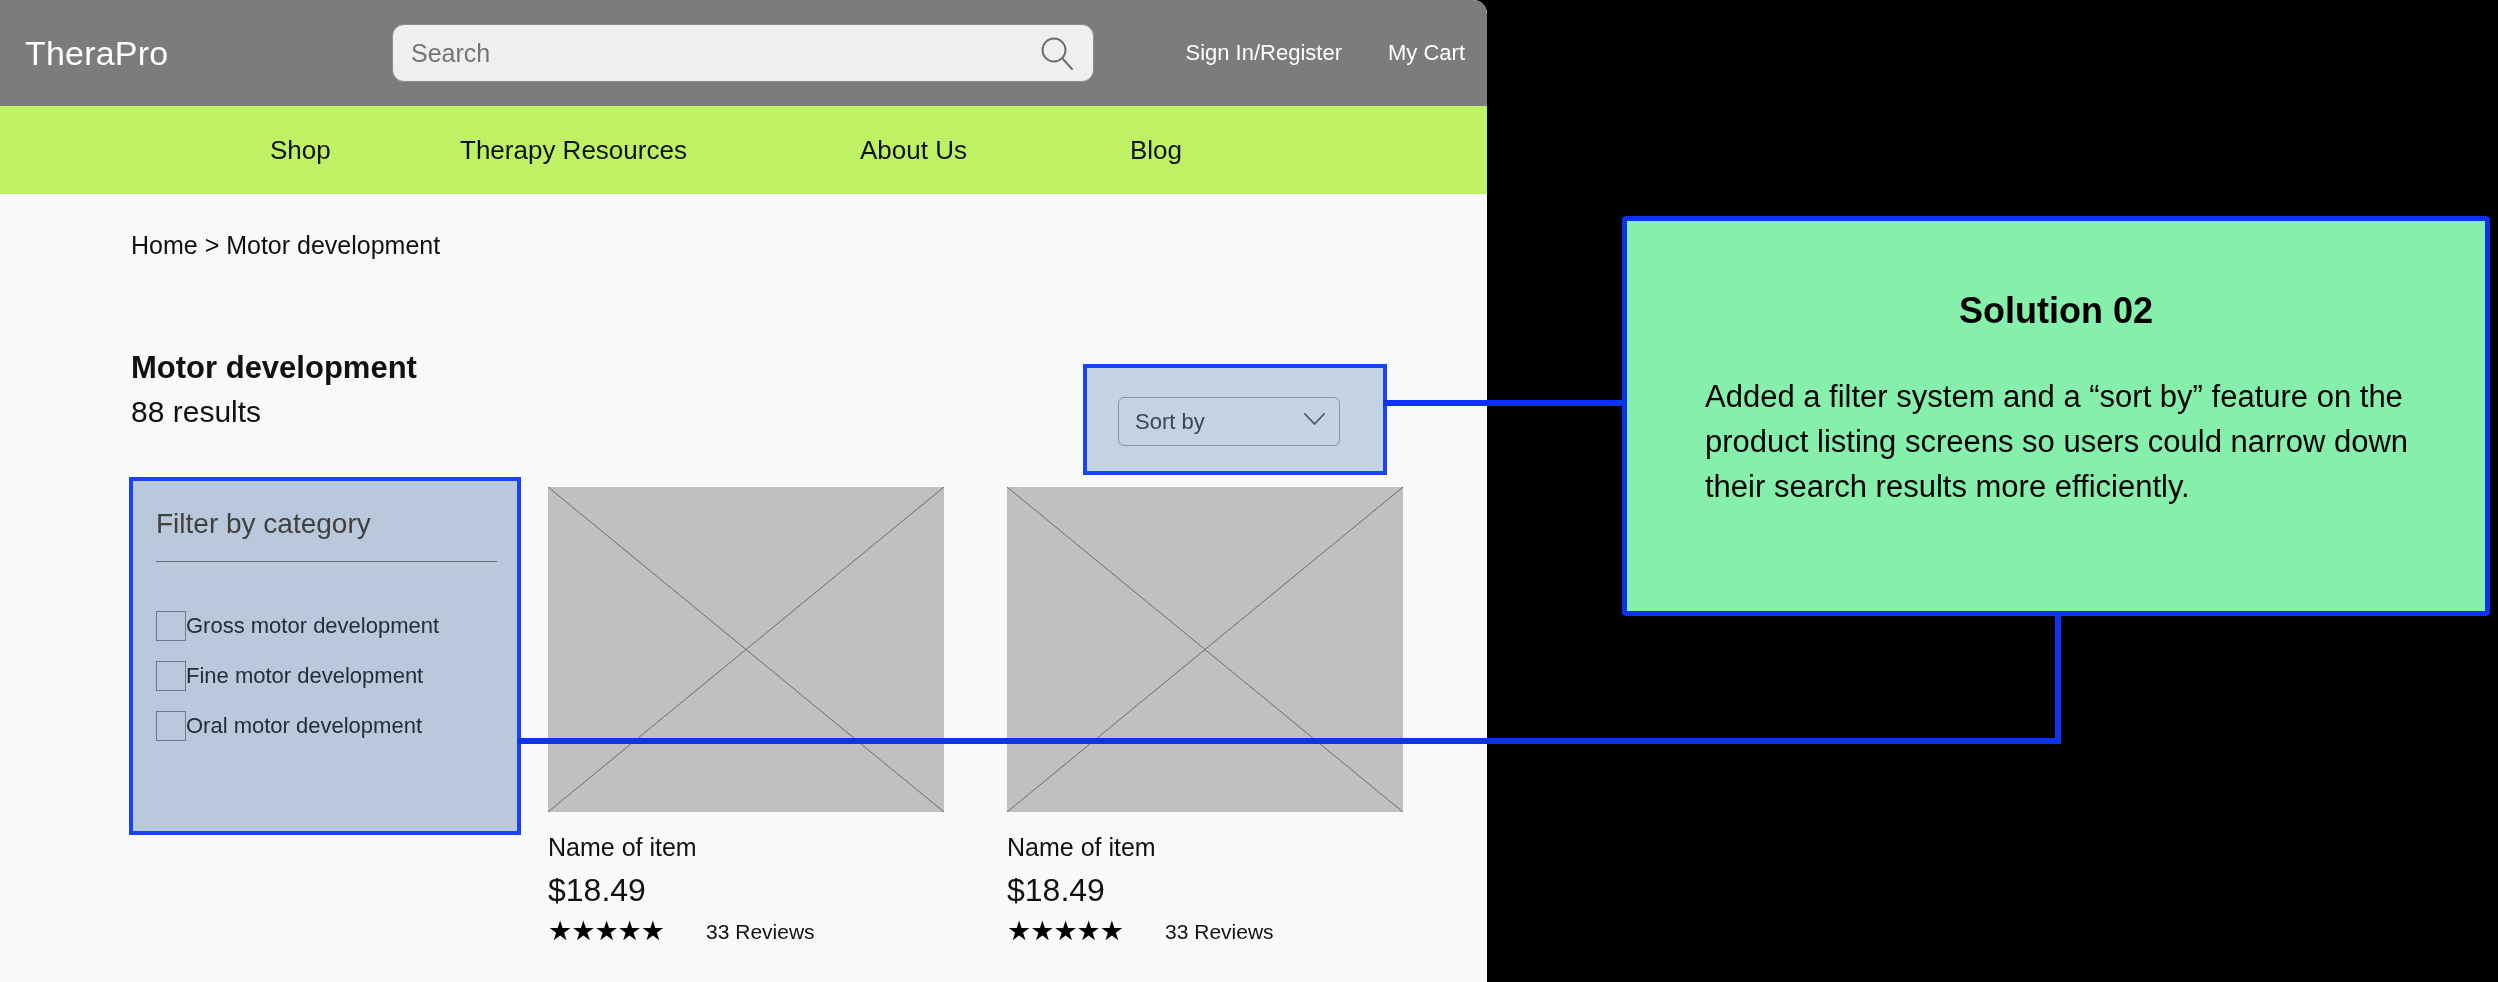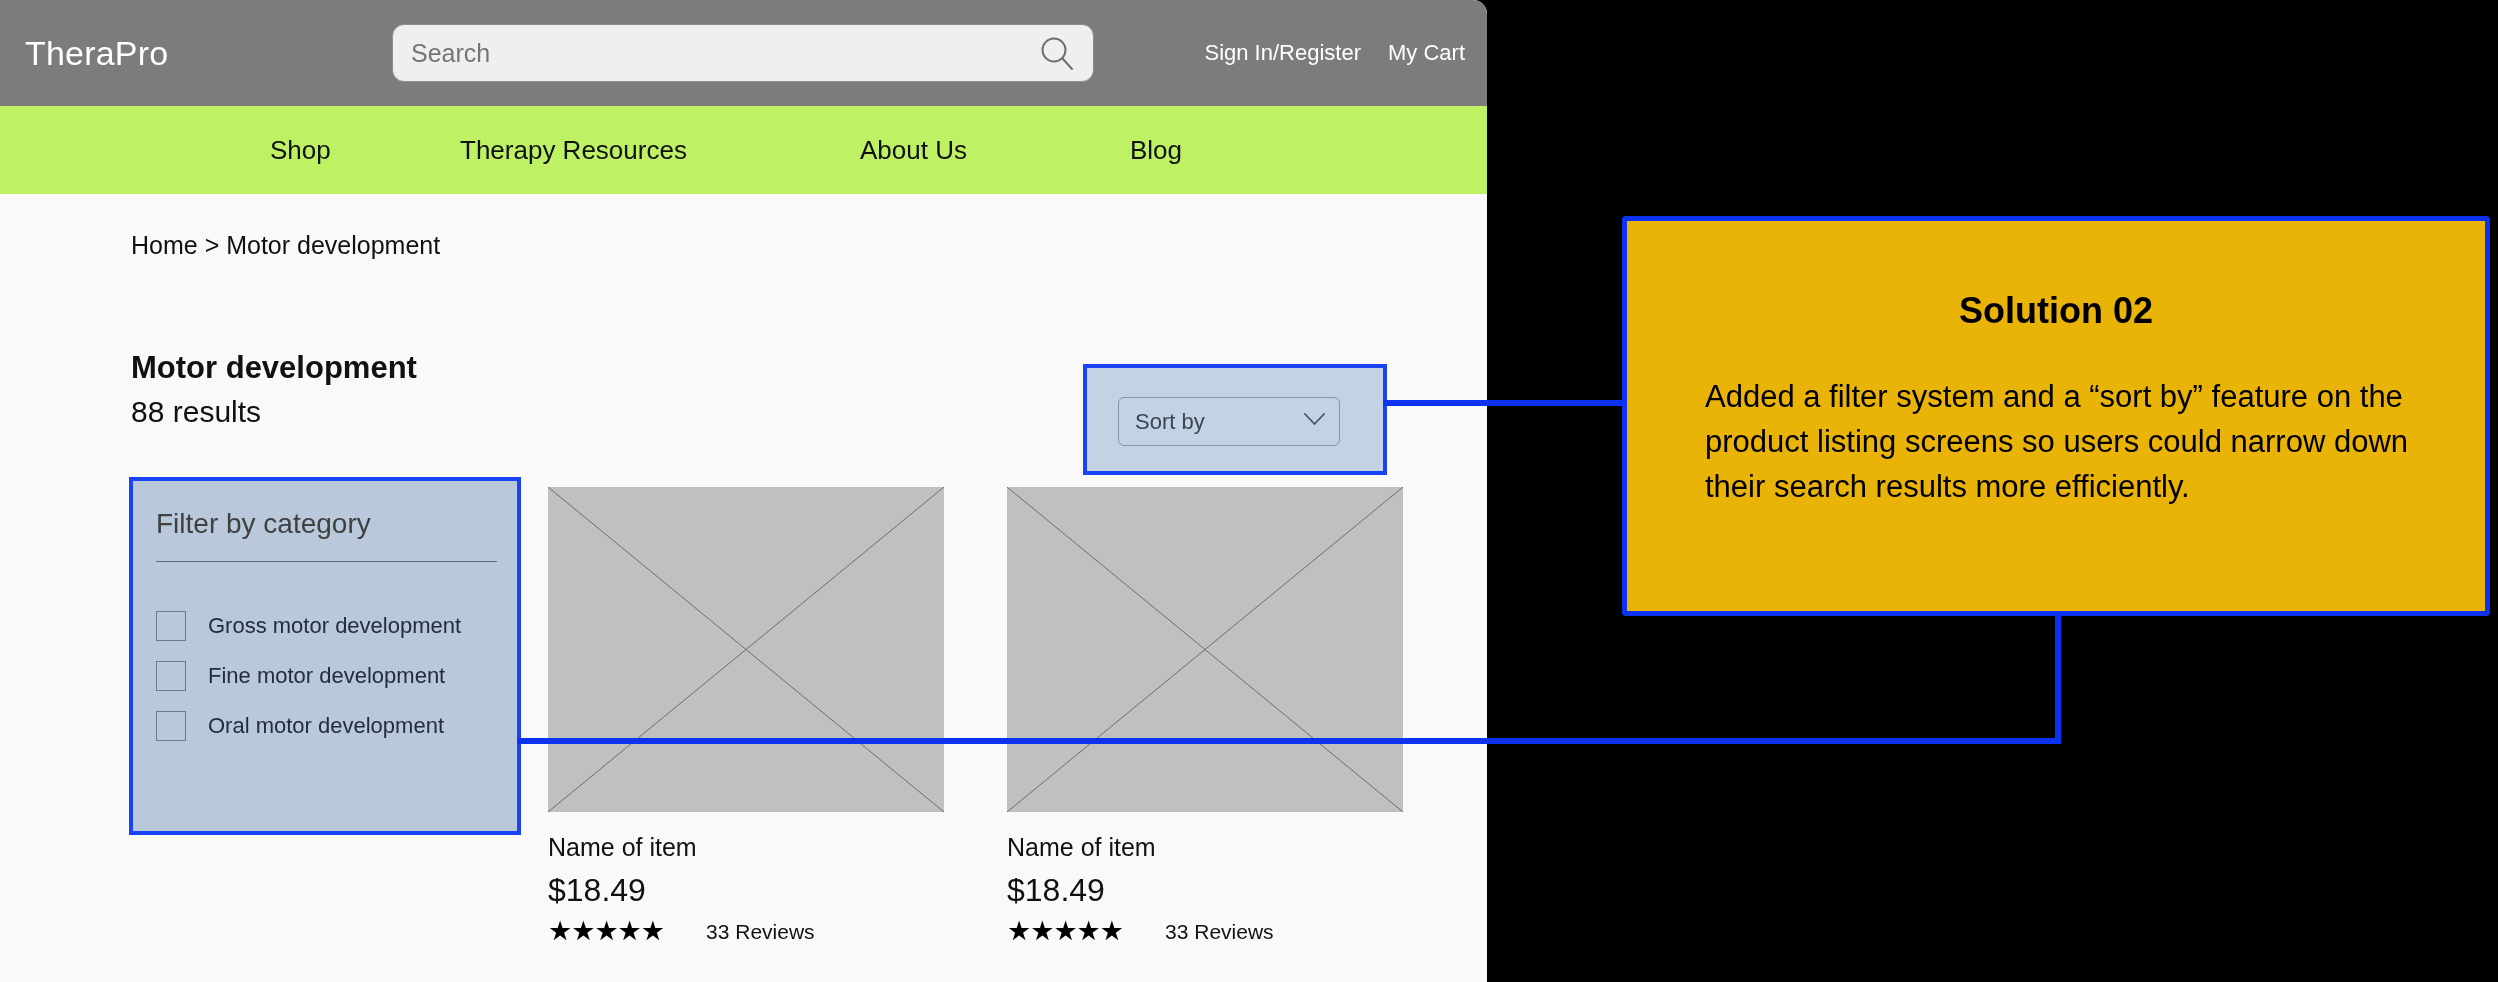--- a/index.html
+++ b/index.html
@@ -77,21 +77,21 @@
     top: 11px;
     width: 36px;
     height: 36px;
   }
   #header-links {
     position: absolute;
     right: 22px;
     top: 40px;
     display: flex;
     align-items: center;
-    gap: 27px;
+    gap: 46px;
   }
   .header-link {
     color: #ffffff;
     font-size: 22px;
     line-height: 26px;
     white-space: nowrap;
   }
 
   
   #nav-bar {
@@ -181,21 +181,20 @@
   #filter-options {
     position: absolute;
     left: 23px;
     top: 120px;
     width: 345px;
   }
   .filter-option {
     display: flex;
     align-items: center;
     height: 50px;
-    gap: 22px;
   }
   .filter-checkbox {
     width: 30px;
     height: 30px;
     border: 1px solid #6d7a8b;
     background: #b9c9db;
     box-sizing: border-box;
     flex: 0 0 auto;
   }
   .filter-label {
@@ -293,21 +292,21 @@
     white-space: nowrap;
   }
 
   
   #callout-box {
     position: absolute;
     left: 1622px;
     top: 216px;
     width: 868px;
     height: 400px;
-    background: #eab308;
+    background: #86efac;
     border: 5px solid #0d33f2;
     border-radius: 4px;
     box-sizing: border-box;
   }
   #callout-title {
     position: absolute;
     left: 0;
     right: 0;
     top: 68px;
     text-align: center;

